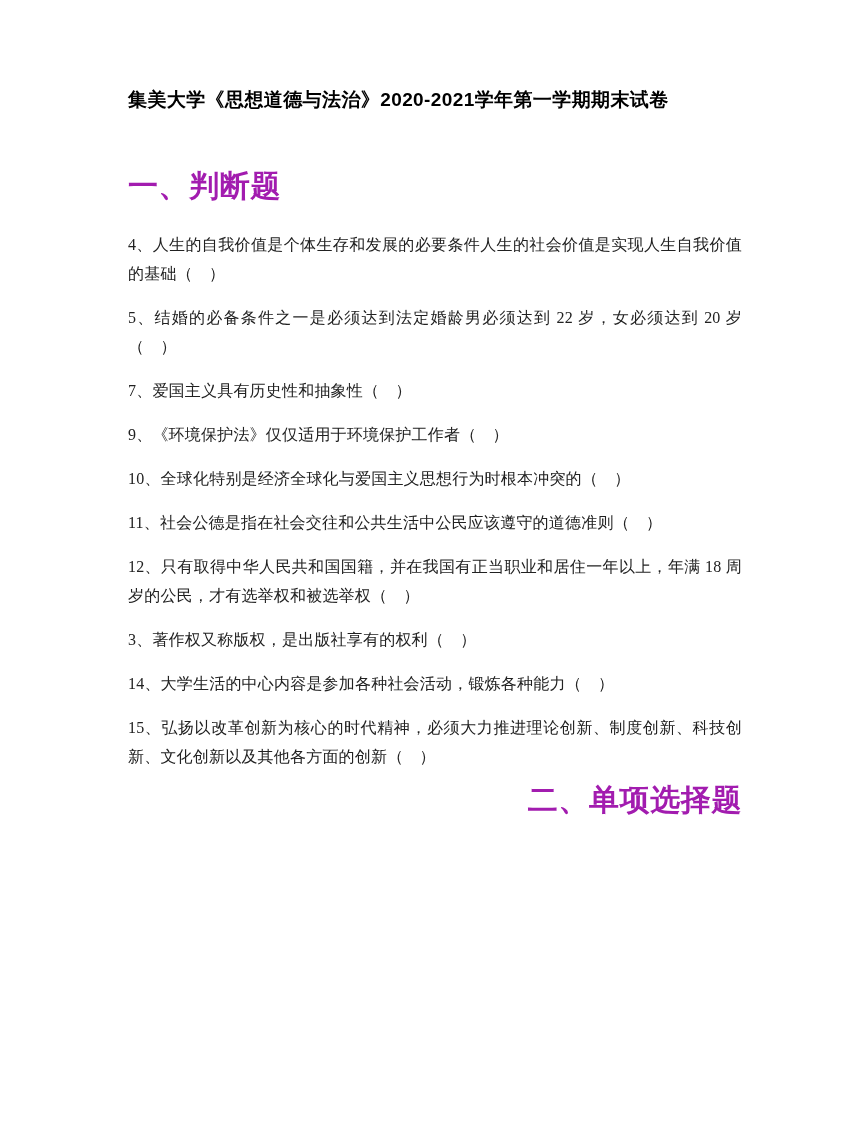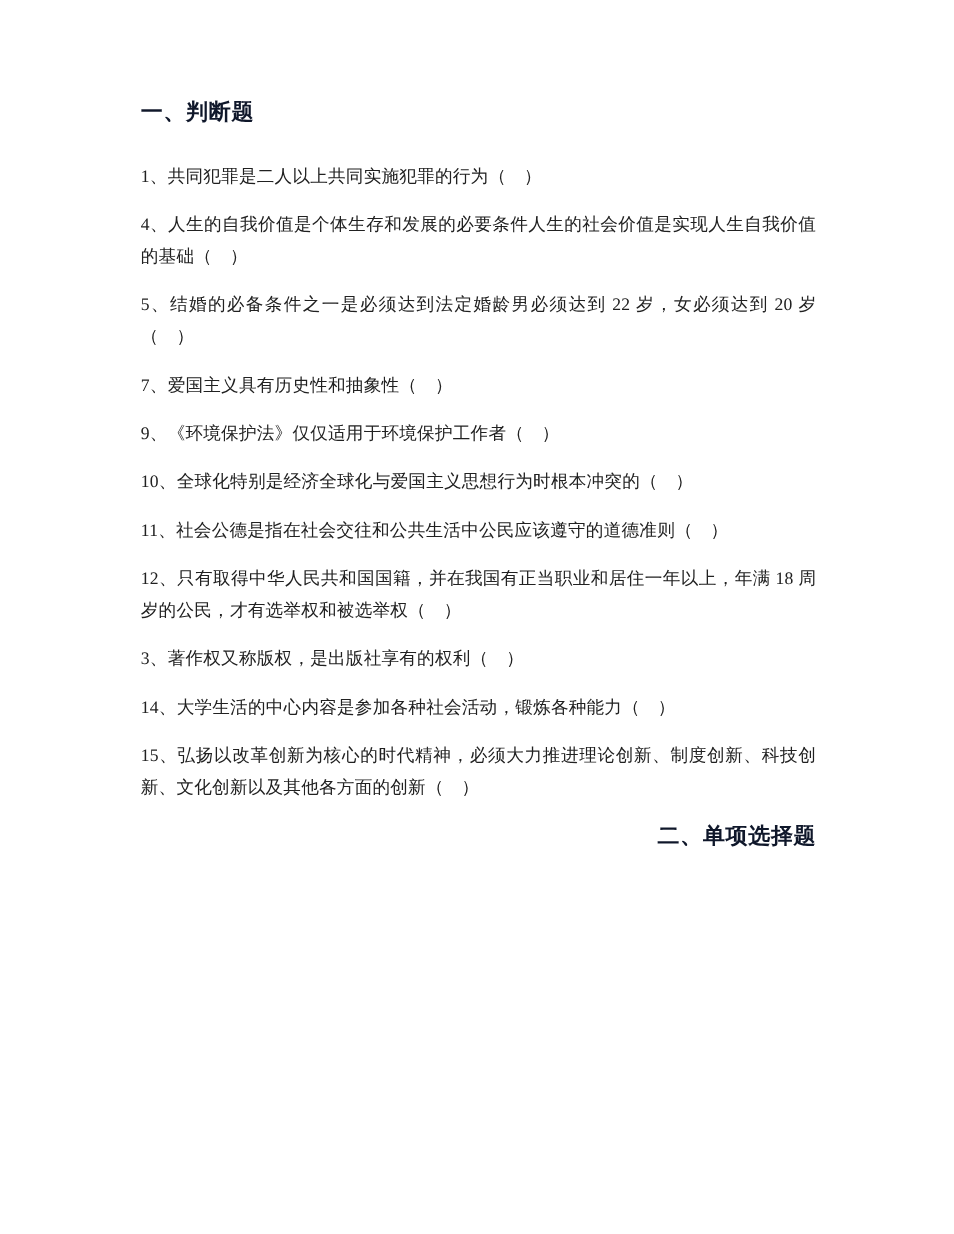--- a/index.html
+++ b/index.html
@@ -24,23 +24,23 @@
       font-size: 19px;
       line-height: 24px;
       color: #000000;
       margin: 0 0 60px 0;
       letter-spacing: 0.4px;
       white-space: nowrap;
     }
     .section-heading {
       font-family: "Liberation Sans", sans-serif;
       font-weight: 700;
-      font-size: 20px;
+      font-size: 30px;
       line-height: 28px;
-      color: #0f172a;
+      color: #a21caf;
       margin: 0 0 30px 0;
       letter-spacing: 0.6px;
     }
     .section-heading.second {
       margin: 0;
       text-align: right;
     }
     .question {
       font-family: "Liberation Serif", serif;
       font-weight: 400;
@@ -50,25 +50,25 @@
       margin: 0 0 15px 0;
       text-align: justify;
       letter-spacing: 0.2px;
     }
   </style>
 </head>
 <body>
 
 <div class="page">
 
+  <h1 class="doc-title">集美大学《思想道德与法治》2020-2021学年第一学期期末试卷</h1>
 
   <div>
     <h2 class="section-heading">一、判断题</h2>
 
-    <p class="question">1、共同犯罪是二人以上共同实施犯罪的行为（　）</p>
     <p class="question">4、人生的自我价值是个体生存和发展的必要条件人生的社会价值是实现人生自我价值的基础（　）</p>
     <p class="question">5、结婚的必备条件之一是必须达到法定婚龄男必须达到 22 岁，女必须达到 20 岁（　）</p>
     <p class="question">7、爱国主义具有历史性和抽象性（　）</p>
     <p class="question">9、《环境保护法》仅仅适用于环境保护工作者（　）</p>
     <p class="question">10、全球化特别是经济全球化与爱国主义思想行为时根本冲突的（　）</p>
     <p class="question">11、社会公德是指在社会交往和公共生活中公民应该遵守的道德准则（　）</p>
     <p class="question">12、只有取得中华人民共和国国籍，并在我国有正当职业和居住一年以上，年满 18 周岁的公民，才有选举权和被选举权（　）</p>
     <p class="question">3、著作权又称版权，是出版社享有的权利（　）</p>
     <p class="question">14、大学生活的中心内容是参加各种社会活动，锻炼各种能力（　）</p>
     <p class="question">15、弘扬以改革创新为核心的时代精神，必须大力推进理论创新、制度创新、科技创新、文化创新以及其他各方面的创新（　）</p>

